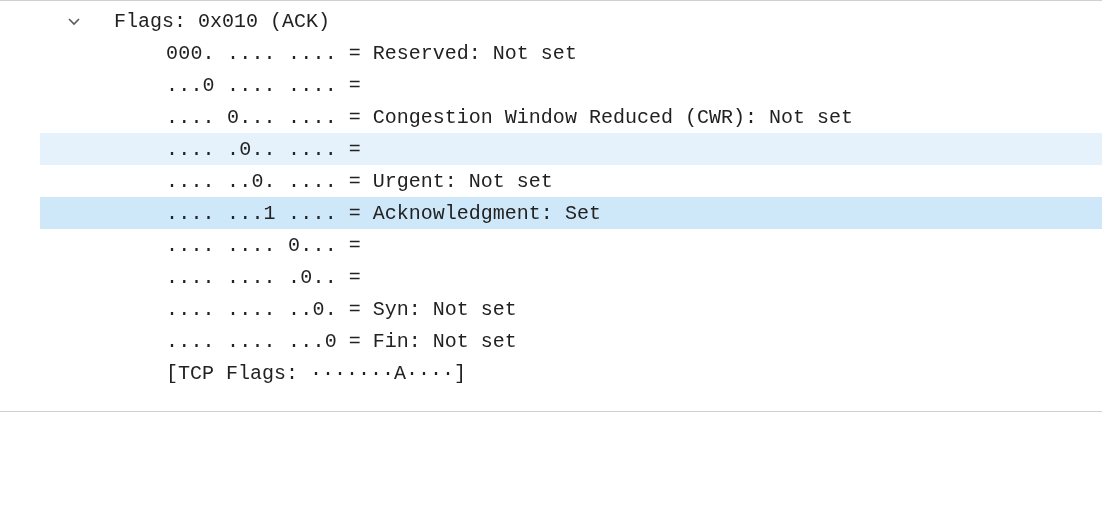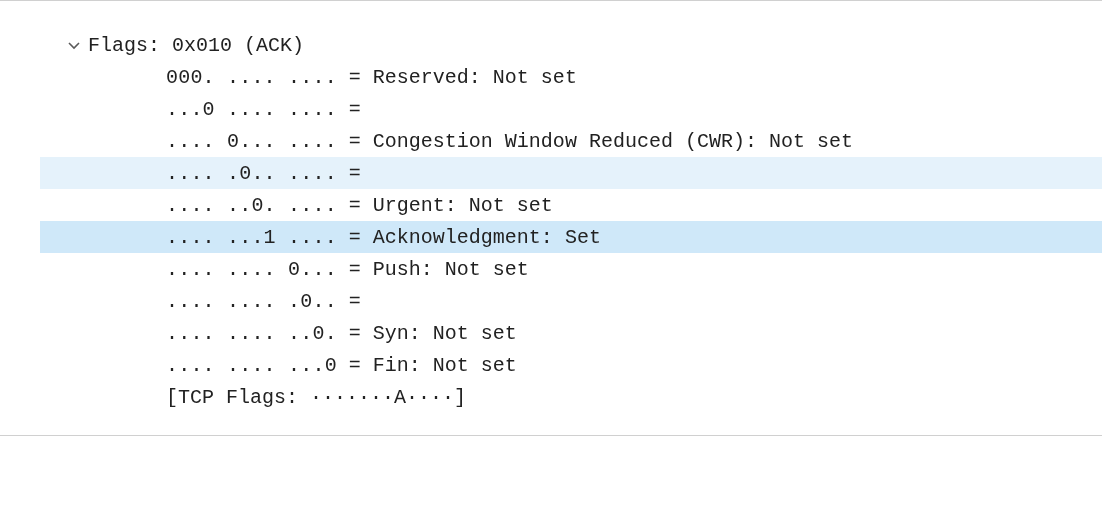--- a/index.html
+++ b/index.html
@@ -19,22 +19,21 @@
     border-bottom: 1px solid #d0d0d0;
   }
   .row {
     display: flex;
     align-items: center;
     white-space: pre;
     padding-left: 66px;
     height: 32px;
   }
   .row.header {
-    padding-left: 66px;
-    margin-top: 24px;
+    padding-left: 92px;
   }
   .row.item {
     padding-left: 126px;
     margin-left: 40px;
   }
   .row.highlight-light { background: #e5f2fb; }
   .row.highlight-med   { background: #cfe8f9; }
   .chevron {
     position: absolute;
     left: 66px;
@@ -94,21 +93,21 @@
 
   <div class="row item">
     <span class="bits">.... ..0. ....</span><span> = </span><span>Urgent: Not set</span>
   </div>
 
   <div class="row item highlight-med">
     <span class="bits">.... ...1 ....</span><span> = </span><span>Acknowledgment: Set</span>
   </div>
 
   <div class="row item">
-    <span class="bits">.... .... 0...</span><span> = </span><span>Push: Not set</span>
+    <span class="bits">.... .... 0...</span><span> = </span>
   </div>
 
   <div class="row item">
     <span class="bits">.... .... .0..</span><span> = </span>
   </div>
 
   <div class="row item">
     <span class="bits">.... .... ..0.</span><span> = </span><span>Syn: Not set</span>
   </div>
 

